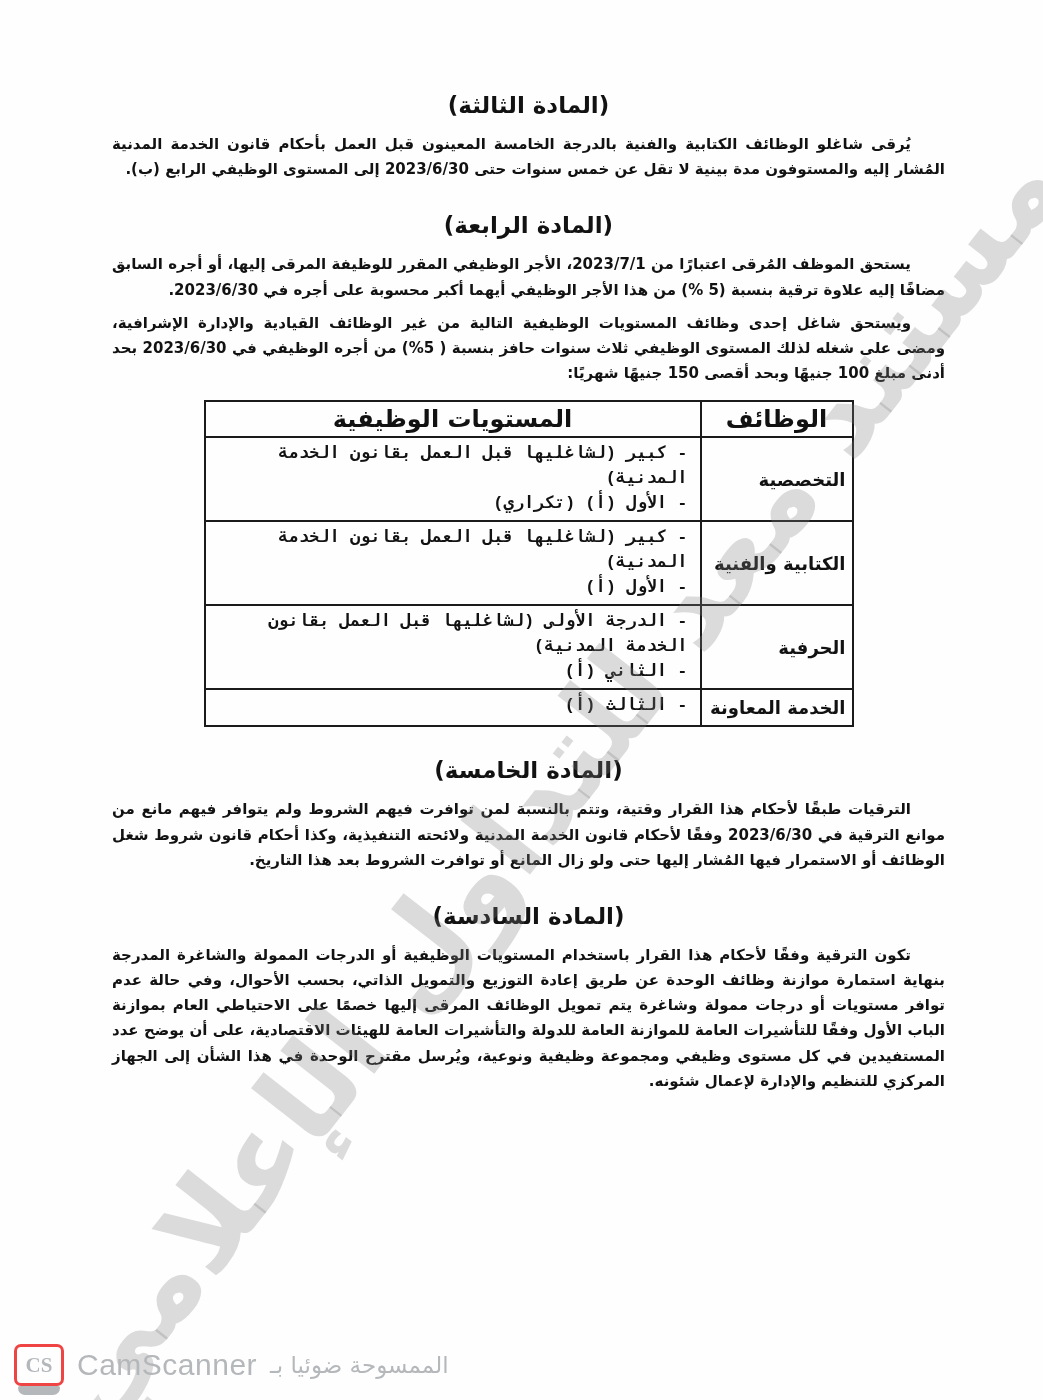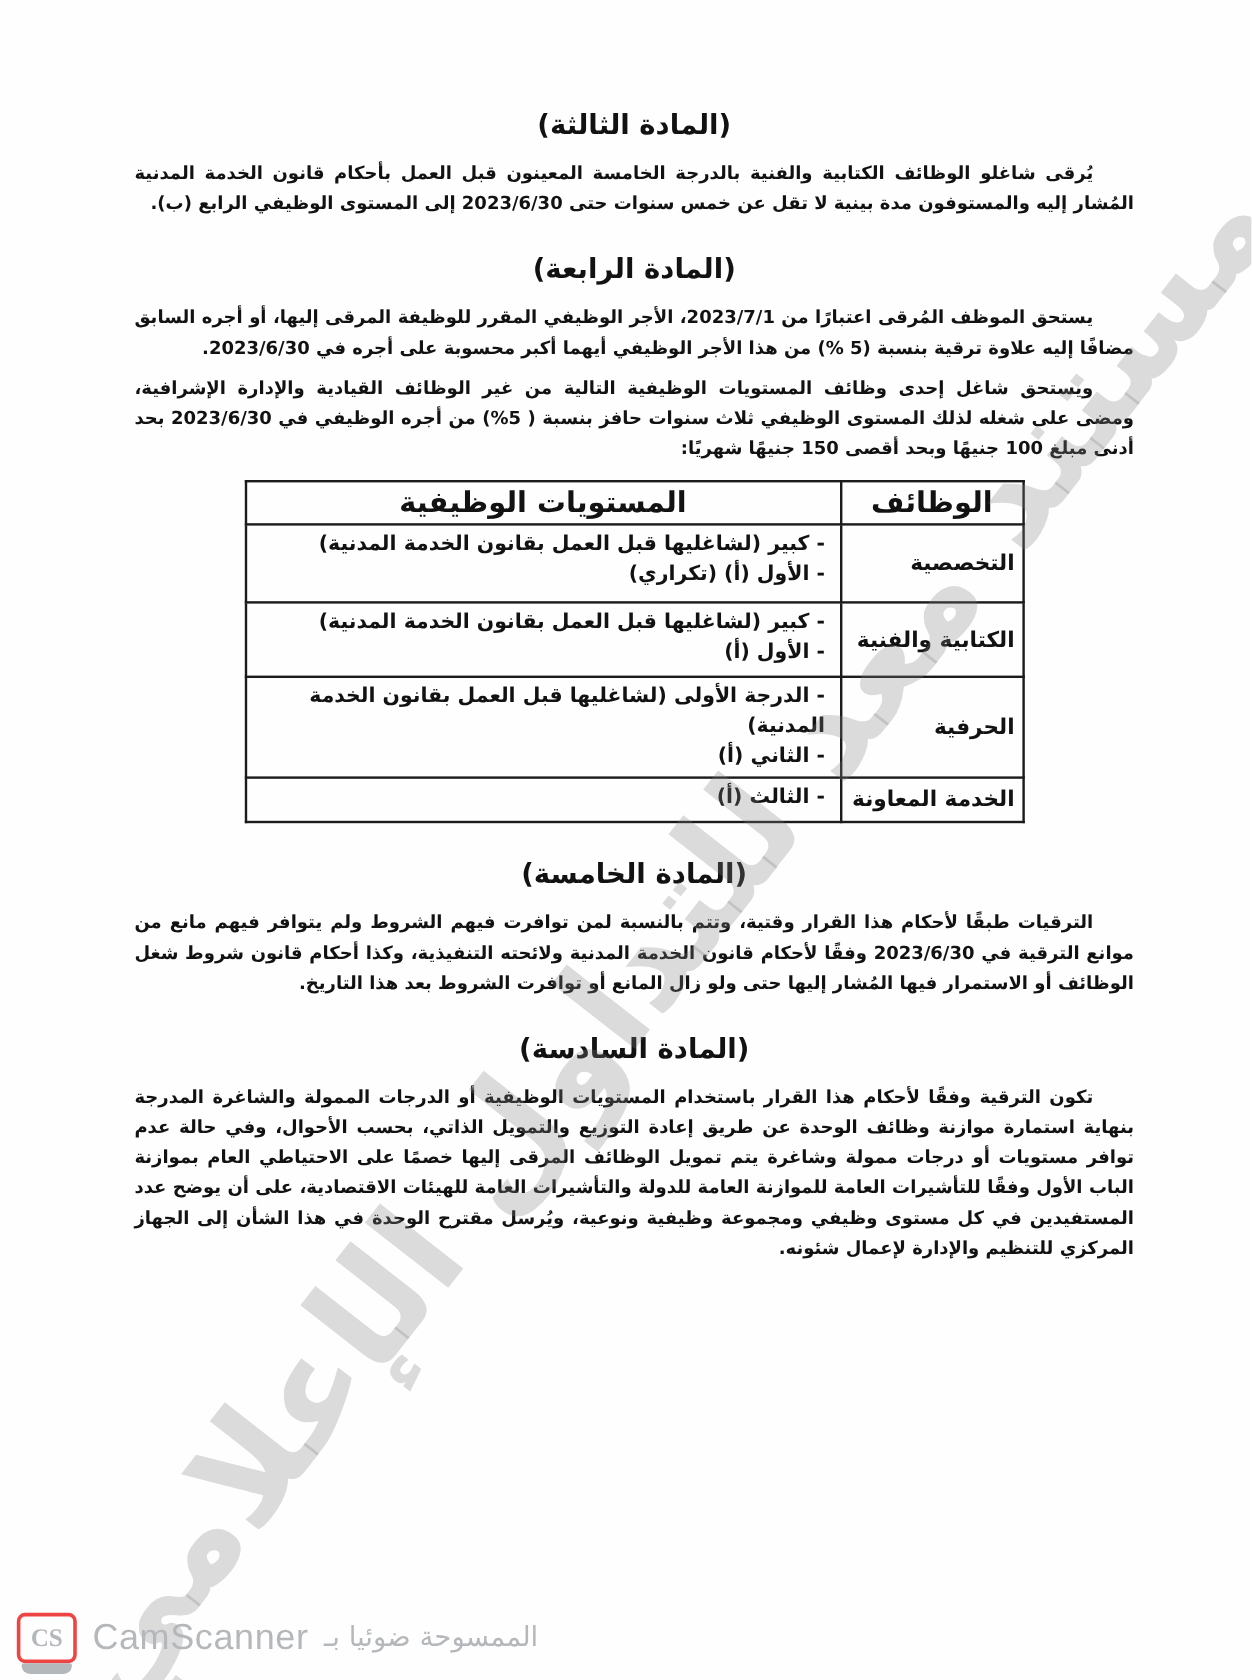--- a/index.html
+++ b/index.html
@@ -28,21 +28,21 @@
     font-size:24px; font-weight:700; text-align:center; padding:3px 8px; height:24px;
   }
   .col-jobs { width:152px; }
   .job-cell {
     text-align:right; font-size:18px; font-weight:700; vertical-align:middle; padding:2px 6px;
   }
   .levels-cell {
     text-align:right; font-size:17px; font-weight:700;
     padding:3px 12px 4px; vertical-align:top;
   }
-  .level-line { line-height:25px; }
+  .level-line { line-height:25px;font-family:Liberation Mono, monospace; }
   tr.row-tall  td { height:56px; }
   tr.row-mid   td { height:53px; }
   tr.row-mid2  td { height:55px; }
   tr.row-short td { height:28px; }
   
   .watermark {
     position:absolute; top:690px; left:-185px; width:1510px;
     transform:rotate(-52deg); transform-origin:center;
     font-size:116px; font-weight:700; letter-spacing:4px;
     color:rgba(128,128,128,0.28); text-align:center; white-space:nowrap;

